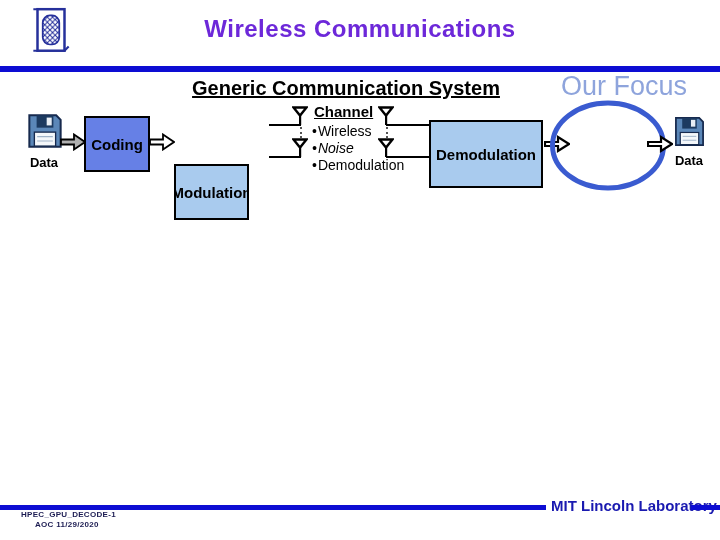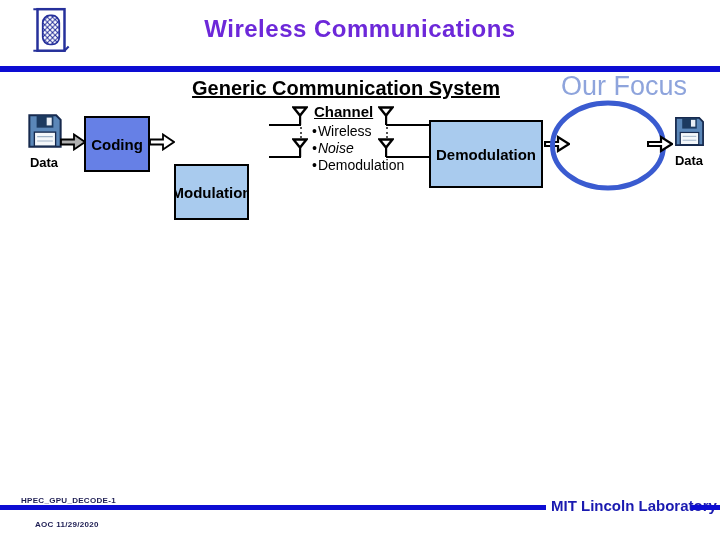--- a/index.html
+++ b/index.html
@@ -58,21 +58,21 @@
   .bullet::before{content:"\2022";margin-right:1px;}
   .b1{top:123px;} .b2{top:140px;font-style:italic;} .b3{top:157px;}
 
   .focus-ellipse{left:549px;top:100px;width:118px;height:91px;}
 
   
   .footer-line{height:5px;background:var(--accent-bar,#0d0dd3);top:505px;}
   .fl-left{left:0;width:546px;}
   .fl-right{left:691px;width:29px;}
   .footer-org{left:551px;top:497px;font-size:15px;font-weight:bold;color:var(--footer-blue,#1a1ab0);white-space:nowrap;}
-  .doc-id{left:21px;top:496px;font-size:8px;font-weight:bold;color:#1c1c52;letter-spacing:.3px;}
+  .doc-id{left:21px;top:510px;font-size:8px;font-weight:bold;color:#1c1c52;letter-spacing:.3px;}
   .doc-date{left:35px;top:520px;font-size:8px;font-weight:bold;color:#1c1c52;letter-spacing:.3px;}
 </style>
 </head>
 <body>
 
 <div class="slide">
 
   <svg class="abs logo" viewBox="0 0 52 52">
     <defs>
       <pattern id="hatch" width="5" height="5" patternUnits="userSpaceOnUse">

